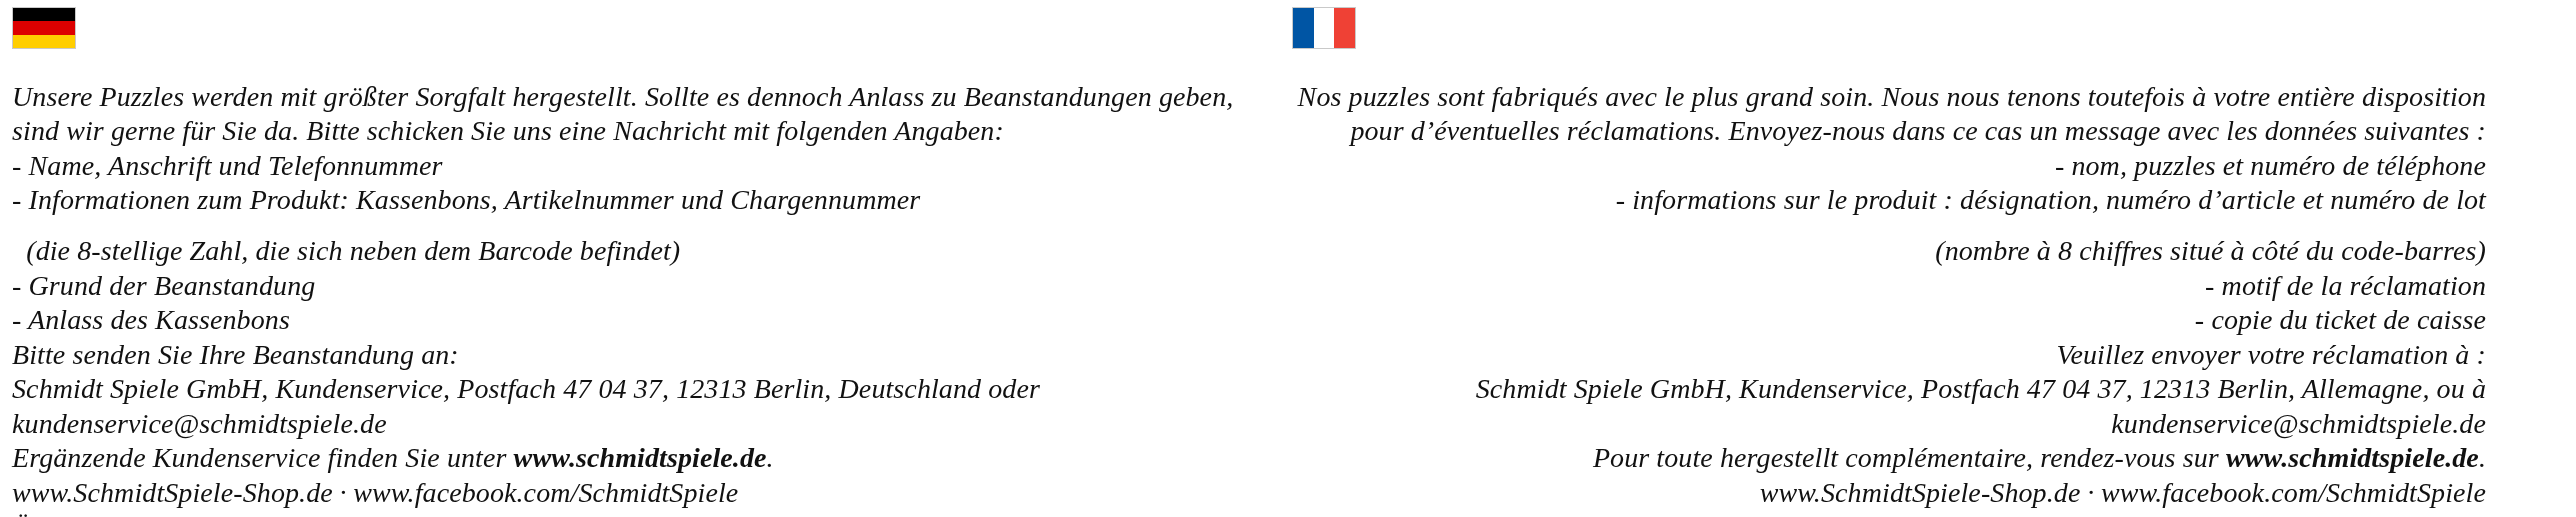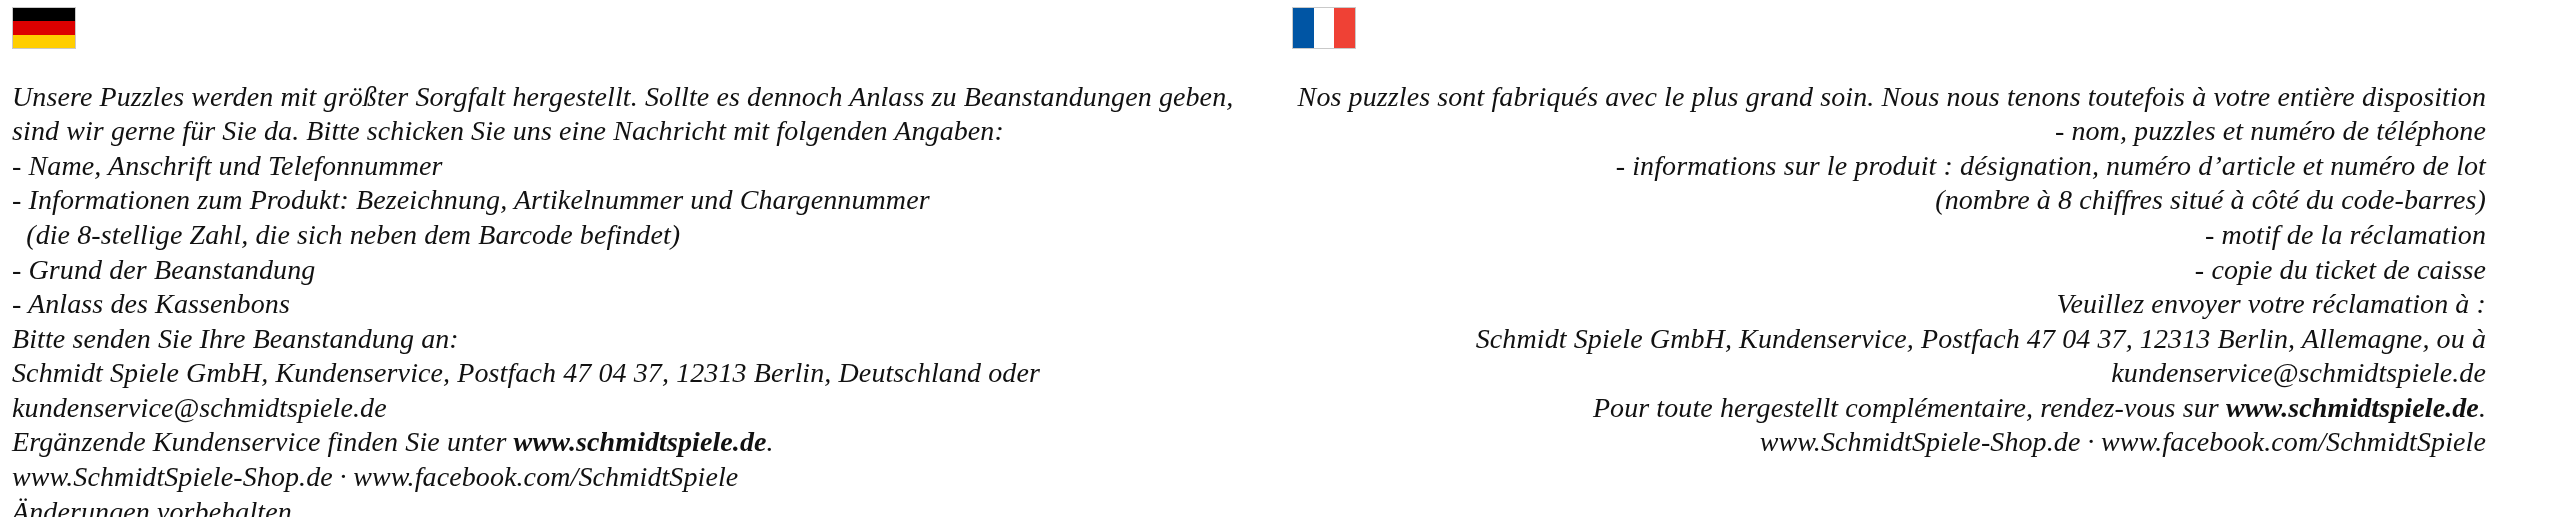--- a/index.html
+++ b/index.html
@@ -53,56 +53,58 @@
     font-size: 28px;
     line-height: 1.235;
     letter-spacing: 0.1px;
   }
   .line {
     white-space: pre-wrap;
     font-style: italic;
   }
   .line.indent {
     padding-left: 0;
+    margin-top: 16px;
   }
   .bold {
     font-weight: bold;
   }
   .sep {
     padding: 0 6.7px;
   }
 </style>
 </head>
 <body>
 
 <div class="page">
 
   <div class="column col-de">
     <div class="flag flag-de"></div>
     <div class="body-text">
       <div class="line">Unsere Puzzles werden mit größter Sorgfalt hergestellt. Sollte es dennoch Anlass zu Beanstandungen geben,</div>
       <div class="line">sind wir gerne für Sie da. Bitte schicken Sie uns eine Nachricht mit folgenden Angaben:</div>
       <div class="line">- Name, Anschrift und Telefonnummer</div>
-      <div class="line">- Informationen zum Produkt: Bezeichnung, Artikelnummer und Chargennummer</div>
+      <div class="line">- Informationen zum Produkt: Kassenbons, Artikelnummer und Chargennummer</div>
       <div class="line indent">  (die 8-stellige Zahl, die sich neben dem Barcode befindet)</div>
       <div class="line">- Grund der Beanstandung</div>
       <div class="line">- Anlass des Kassenbons</div>
       <div class="line">Bitte senden Sie Ihre Beanstandung an:</div>
       <div class="line">Schmidt Spiele GmbH, Kundenservice, Postfach 47 04 37, 12313 Berlin, Deutschland oder</div>
       <div class="line">kundenservice@schmidtspiele.de</div>
       <div class="line"><span>Ergänzende Kundenservice finden Sie unter </span><span class="bold">www.schmidtspiele.de</span><span>.</span></div>
       <div class="line"><span>www.SchmidtSpiele-Shop.de</span><span class="sep">·</span><span>www.facebook.com/SchmidtSpiele</span></div>
       <div class="line">Änderungen vorbehalten</div>
     </div>
   </div>
 
   <div class="column col-fr">
     <div class="flag flag-fr"></div>
     <div class="body-text">
       <div class="line">Nos puzzles sont fabriqués avec le plus grand soin. Nous nous tenons toutefois à votre entière disposition</div>
+      <div class="line">pour d’éventuelles réclamations. Envoyez-nous dans ce cas un message avec les données suivantes :</div>
       <div class="line">- nom, puzzles et numéro de téléphone</div>
       <div class="line">- informations sur le produit : désignation, numéro d’article et numéro de lot</div>
       <div class="line indent">  (nombre à 8 chiffres situé à côté du code-barres)</div>
       <div class="line">- motif de la réclamation</div>
       <div class="line">- copie du ticket de caisse</div>
       <div class="line">Veuillez envoyer votre réclamation à :</div>
       <div class="line">Schmidt Spiele GmbH, Kundenservice, Postfach 47 04 37, 12313 Berlin, Allemagne, ou à</div>
       <div class="line">kundenservice@schmidtspiele.de</div>
       <div class="line"><span>Pour toute hergestellt complémentaire, rendez-vous sur </span><span class="bold">www.schmidtspiele.de</span><span>.</span></div>
       <div class="line"><span>www.SchmidtSpiele-Shop.de</span><span class="sep">·</span><span>www.facebook.com/SchmidtSpiele</span></div>

